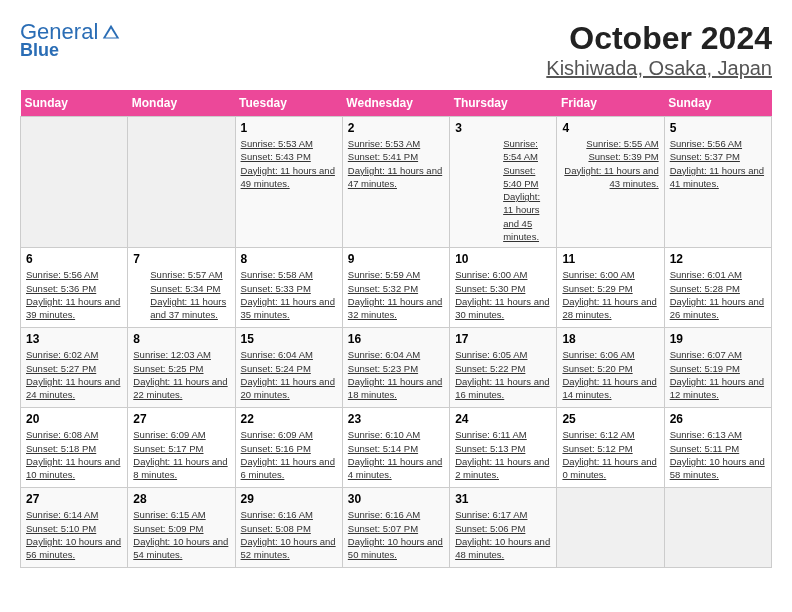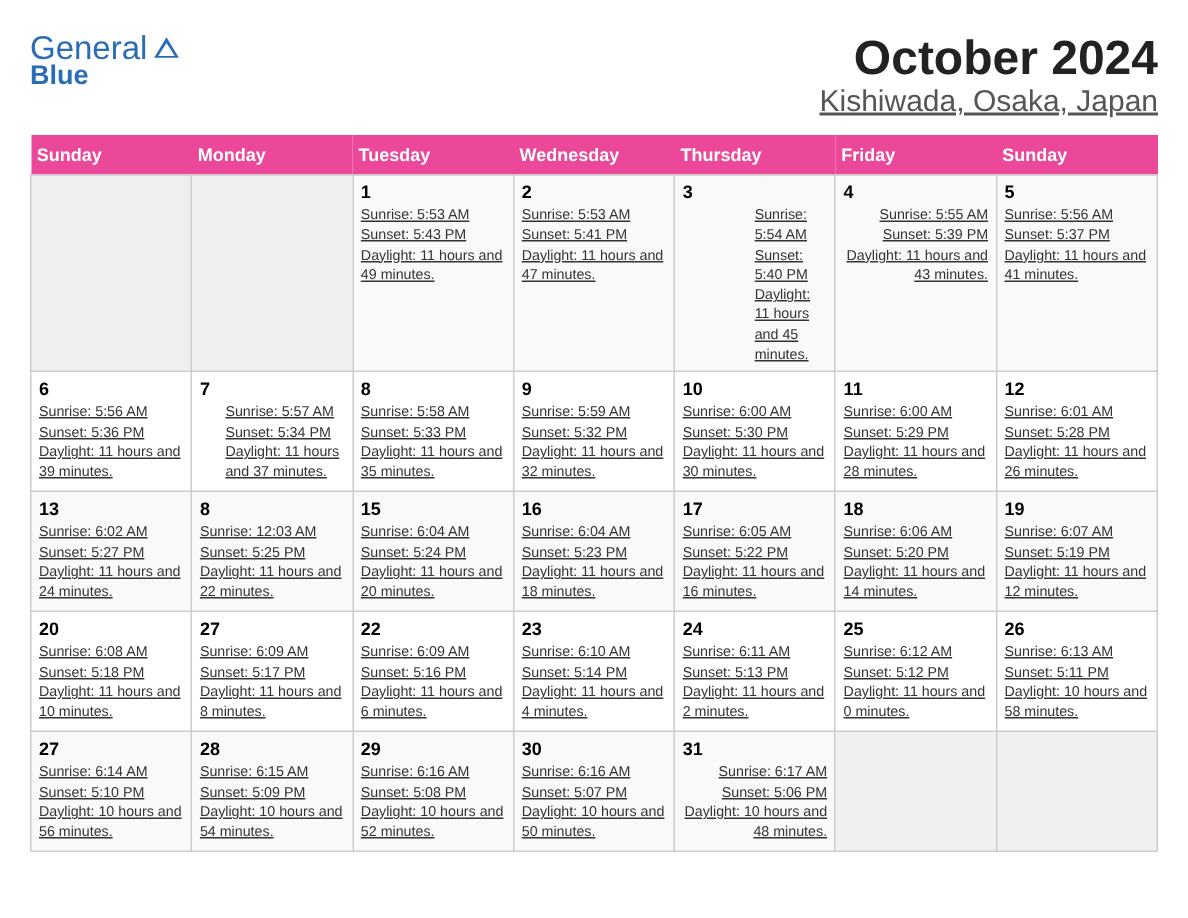--- a/index.html
+++ b/index.html
@@ -313,21 +313,21 @@
 Daylight: 10 hours and 52 minutes.</div>
         </td>
         <td>
           <span class="day-num">30</span>
           <div class="day-info" style="white-space: pre-line;">Sunrise: 6:16 AM
 Sunset: 5:07 PM
 Daylight: 10 hours and 50 minutes.</div>
         </td>
         <td>
           <span class="day-num">31</span>
-          <div class="day-info" style="white-space: pre-line; text-align: right;">Sunrise: 6:17 AM
+          <div class="day-info" style="white-space: pre-line;">Sunrise: 6:17 AM
 Sunset: 5:06 PM
 Daylight: 10 hours and 48 minutes.</div>
         </td>
         <td class="empty-cell"></td>
         <td class="empty-cell"></td>
       </tr>
     </tbody>
 </table>
 
 </body></html>

